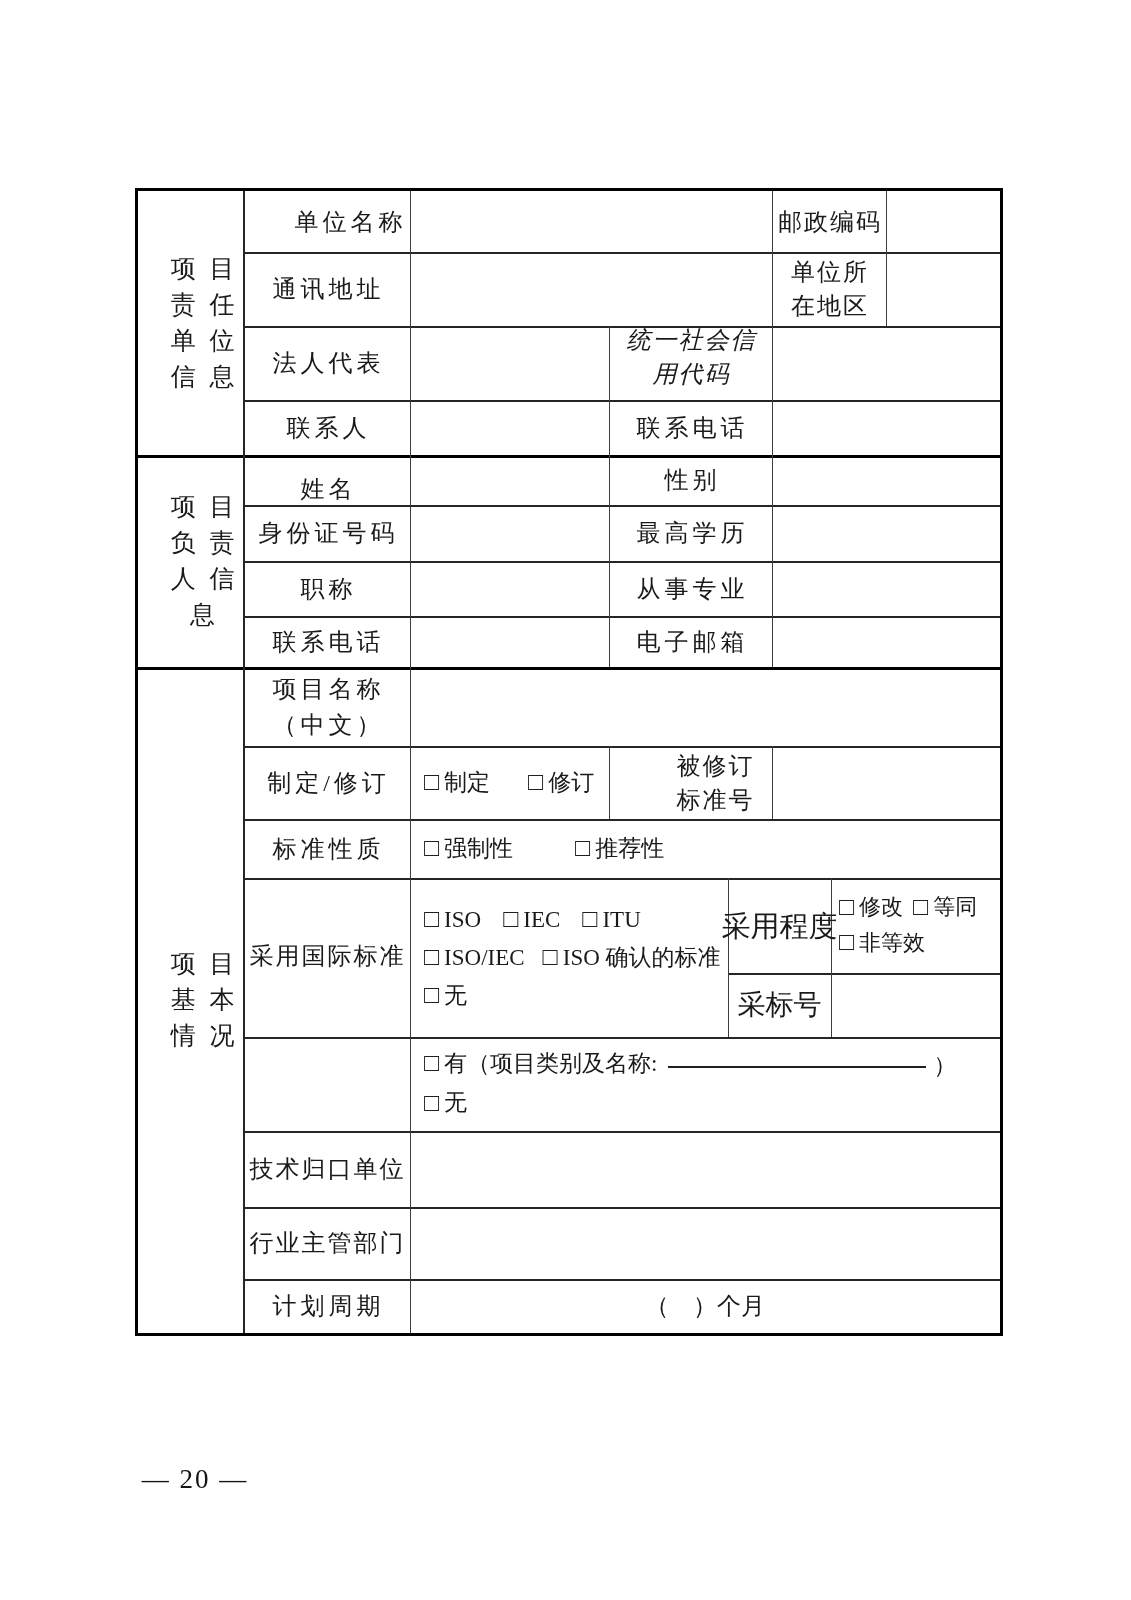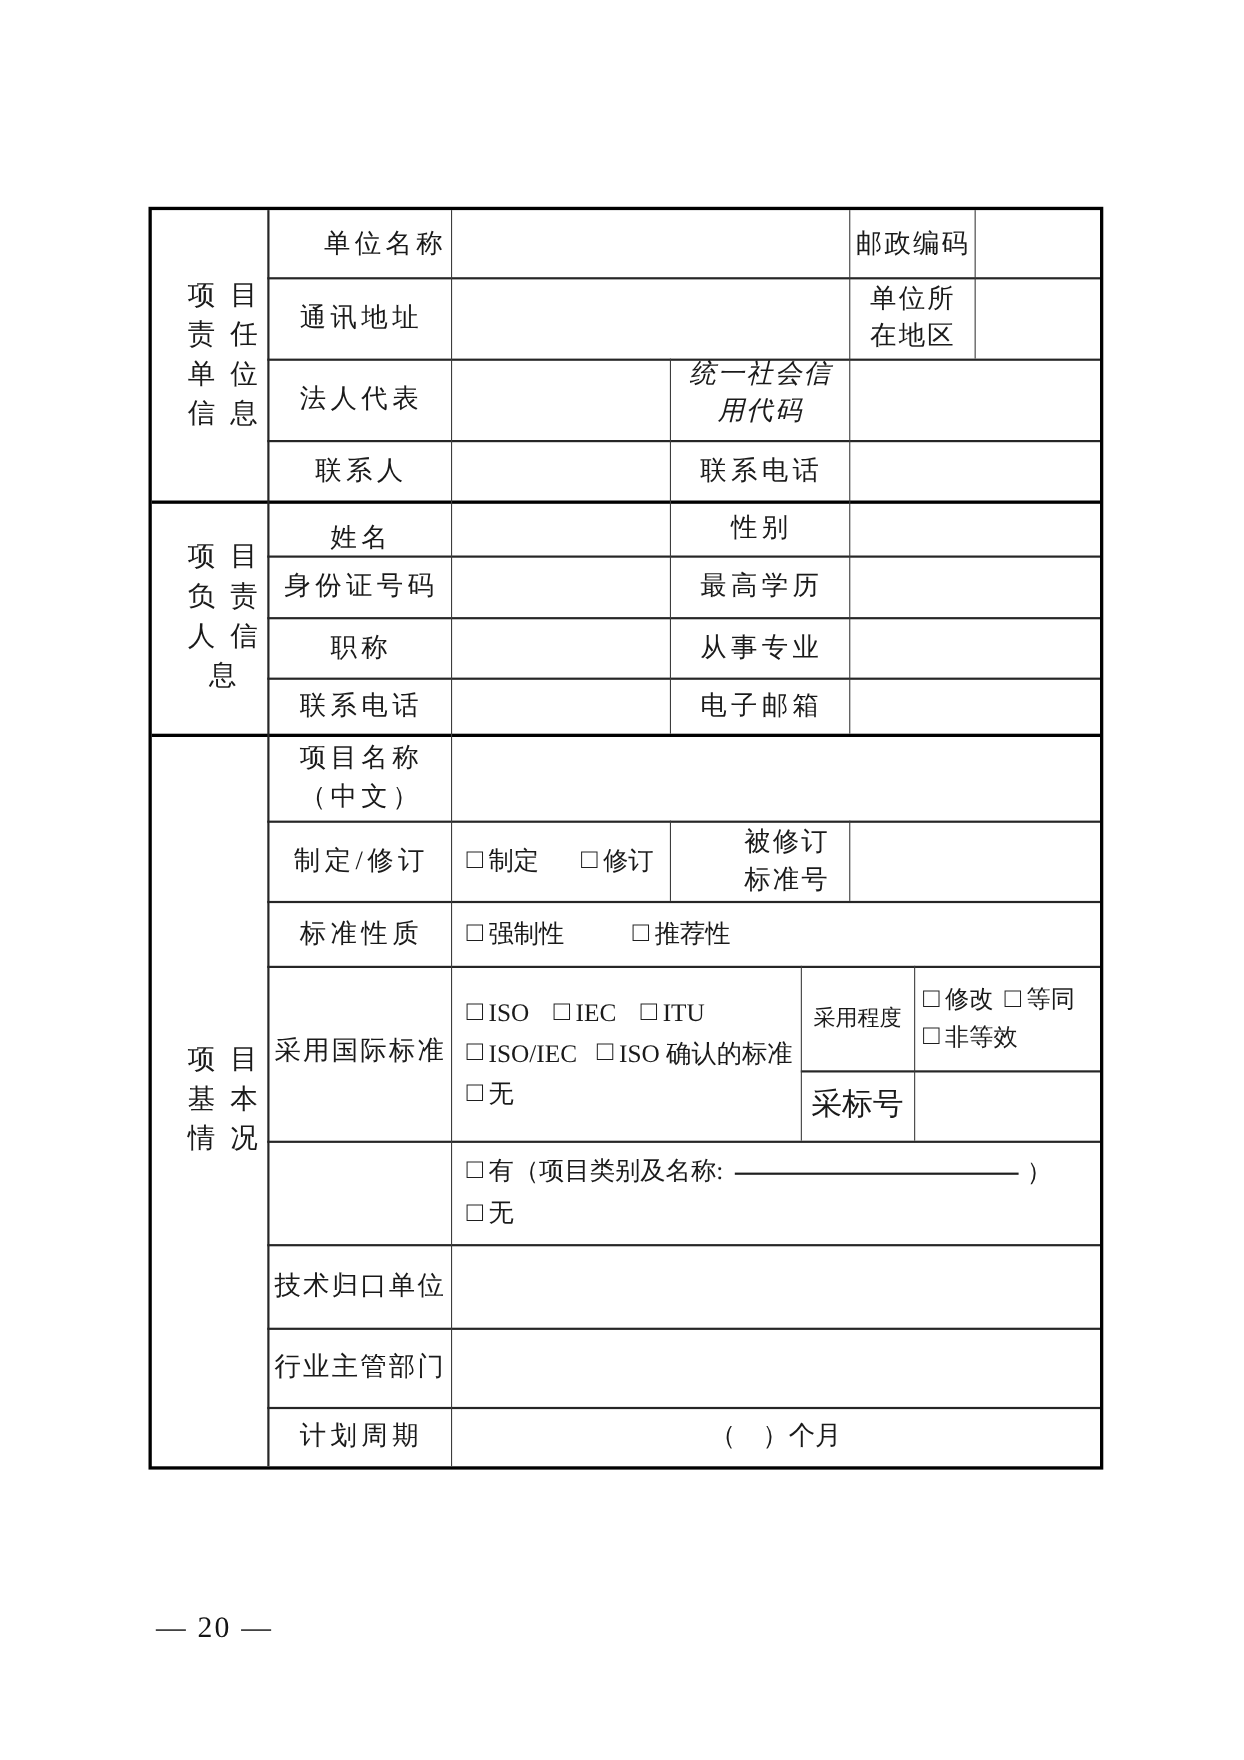--- a/index.html
+++ b/index.html
@@ -252,21 +252,21 @@
             <span>ISO 确认的标准</span>
           </span>
       </span>
       <span class="optrow">
         <span class="opt">
             <span class="cbx">□</span>
             <span>无</span>
           </span>
       </span>
     </div>
-    <div class="cell" style="left:590px;top:687px;width:103px;height:95px;font-size:20px;">
+    <div class="cell" style="left:590px;top:687px;width:103px;height:95px;font-size:29px;">
         <span>采用程度</span>
       </div>
     <div class="cell left opts22" style="left:693px;top:687px;width:169px;height:95px;padding-left:8px;">
       <span class="optrow">
         <span class="opt" style="margin-right:10px;">
             <span class="cbx">□</span>
             <span>修改</span>
           </span><span class="opt">
             <span class="cbx">□</span>
             <span>等同</span>

